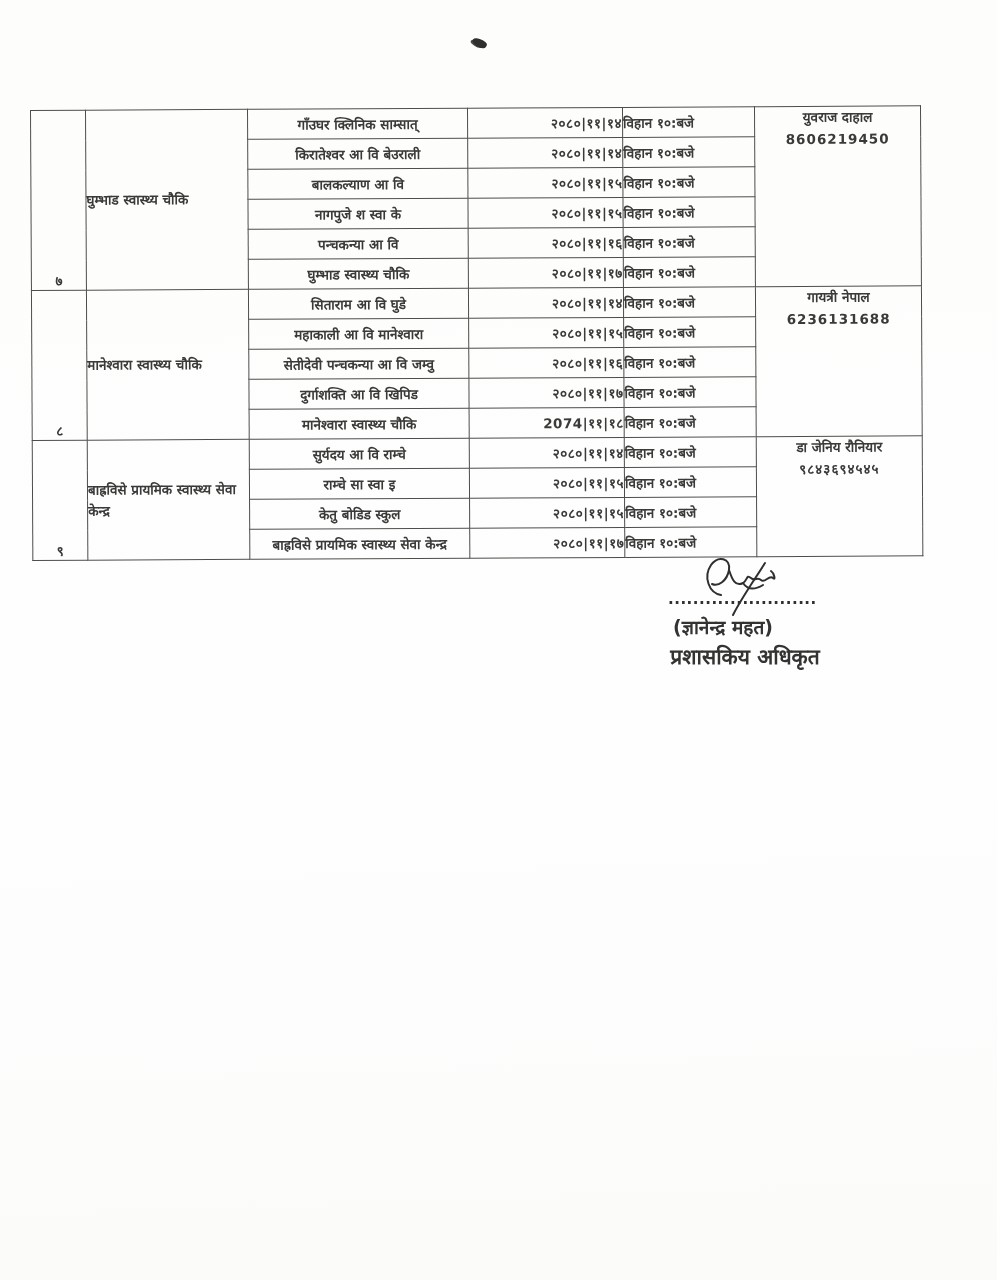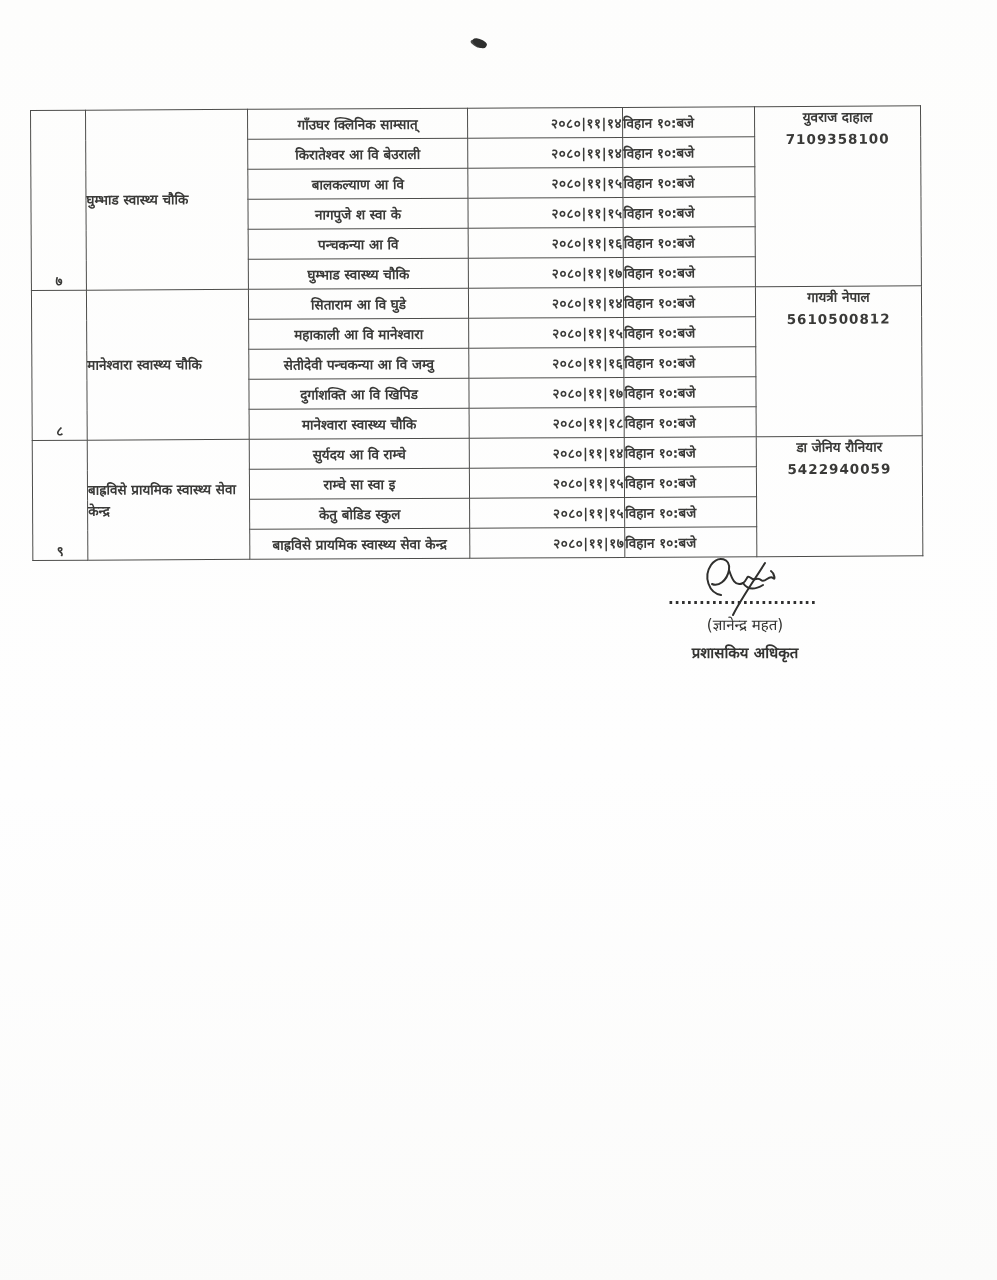--- a/index.html
+++ b/index.html
@@ -79,28 +79,28 @@
     width: 100px; height: 62px;
   }
   .sig-dots {
     position: absolute; left: 668px; top: 590px;
     width: 150px;
     color: #303030; font-weight: bold; font-size: 15px;
     letter-spacing: 0.5px;
     white-space: nowrap; overflow: hidden;
   }
   .sig-name {
-    position: absolute; left: 650px; top: 614px;
+    position: absolute; left: 628px; top: 614px;
     width: 190px; text-align: center;
-    color: #333331; font-weight: normal; font-size: 15px;
+    color: #333331; font-weight: bold; font-size: 19px;
   }
   .sig-title {
     position: absolute; left: 645px; top: 642px;
     width: 200px; text-align: center;
-    color: #333331; font-weight: bold; font-size: 15px;
+    color: #333331; font-weight: bold; font-size: 21px;
   }
 </style>
 </head>
 <body>
 
 <div class="page">
 
   <div class="ink-blot"></div>
 
   <div class="table-wrap">
@@ -115,21 +115,21 @@
       </colgroup>
       <tbody>
           <tr style="height: 29.6px;">
             <td class="serial" rowspan="6">७</td>
             <td class="facility" rowspan="6">घुम्भाड स्वास्थ्य चौकि</td>
             <td class="site">गाँउघर क्लिनिक साम्सात्</td>
             <td class="date">२०८०|११|१४</td>
             <td class="time">विहान १०:बजे</td>
             <td class="contact" rowspan="6">
               <span class="contact-name">युवराज दाहाल</span>
-              <span class="contact-phone">7109358100</span>
+              <span class="contact-phone">8606219450</span>
             </td>
           </tr>
           <tr style="height: 29.6px;">
             <td class="site">किरातेश्वर आ वि बेउराली</td>
             <td class="date">२०८०|११|१४</td>
             <td class="time">विहान १०:बजे</td>
           </tr>
           <tr style="height: 29.6px;">
             <td class="site">बालकल्याण आ वि</td>
             <td class="date">२०८०|११|१५</td>
@@ -151,52 +151,52 @@
             <td class="time">विहान १०:बजे</td>
           </tr>
           <tr style="height: 29.8px;">
             <td class="serial" rowspan="5">८</td>
             <td class="facility" rowspan="5">मानेश्वारा स्वास्थ्य चौकि</td>
             <td class="site">सिताराम आ वि घुडे</td>
             <td class="date">२०८०|११|१४</td>
             <td class="time">विहान १०:बजे</td>
             <td class="contact" rowspan="5">
               <span class="contact-name">गायत्री नेपाल</span>
-              <span class="contact-phone">5610500812</span>
+              <span class="contact-phone">6236131688</span>
             </td>
           </tr>
           <tr style="height: 29.8px;">
             <td class="site">महाकाली आ वि मानेश्वारा</td>
             <td class="date">२०८०|११|१५</td>
             <td class="time">विहान १०:बजे</td>
           </tr>
           <tr style="height: 29.8px;">
             <td class="site">सेतीदेवी पन्चकन्या आ वि जम्वु</td>
             <td class="date">२०८०|११|१६</td>
             <td class="time">विहान १०:बजे</td>
           </tr>
           <tr style="height: 29.8px;">
             <td class="site">दुर्गाशक्ति आ वि खिपिड</td>
             <td class="date">२०८०|११|१७</td>
             <td class="time">विहान १०:बजे</td>
           </tr>
           <tr style="height: 29.8px;">
             <td class="site">मानेश्वारा स्वास्थ्य चौकि</td>
-            <td class="date">२०८०|११|१८</td>
+            <td class="date">2074|११|१८</td>
             <td class="time">विहान १०:बजे</td>
           </tr>
           <tr style="height: 28.7px;">
             <td class="serial" rowspan="4">९</td>
             <td class="facility" rowspan="4">बाह्रविसे प्रायमिक स्वास्थ्य सेवा केन्द्र</td>
             <td class="site">सुर्यदय आ वि राम्चे</td>
             <td class="date">२०८०|११|१४</td>
             <td class="time">विहान १०:बजे</td>
             <td class="contact" rowspan="4">
               <span class="contact-name">डा जेनिय रौनियार</span>
-              <span class="contact-phone">5422940059</span>
+              <span class="contact-phone">९८४३६९४५४५</span>
             </td>
           </tr>
           <tr style="height: 28.7px;">
             <td class="site">राम्चे सा स्वा इ</td>
             <td class="date">२०८०|११|१५</td>
             <td class="time">विहान १०:बजे</td>
           </tr>
           <tr style="height: 28.7px;">
             <td class="site">केतु बोडिड स्कुल</td>
             <td class="date">२०८०|११|१५</td>

